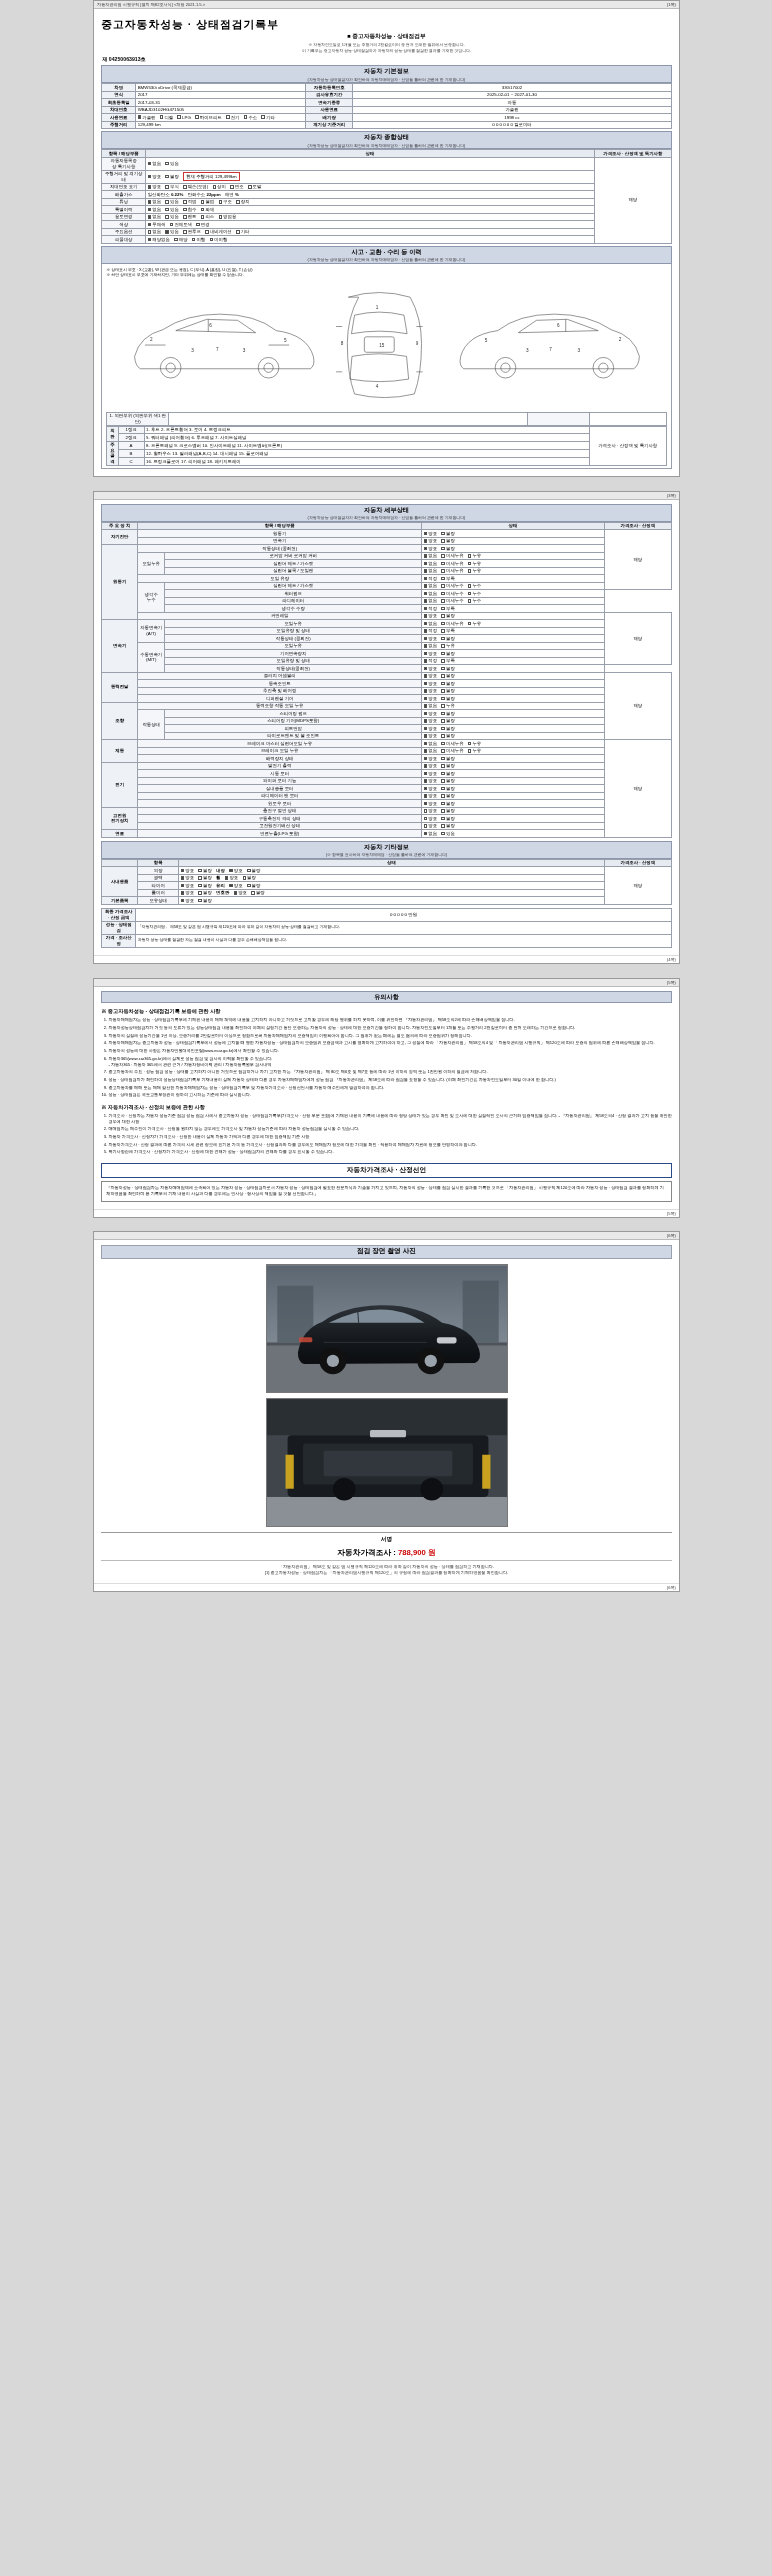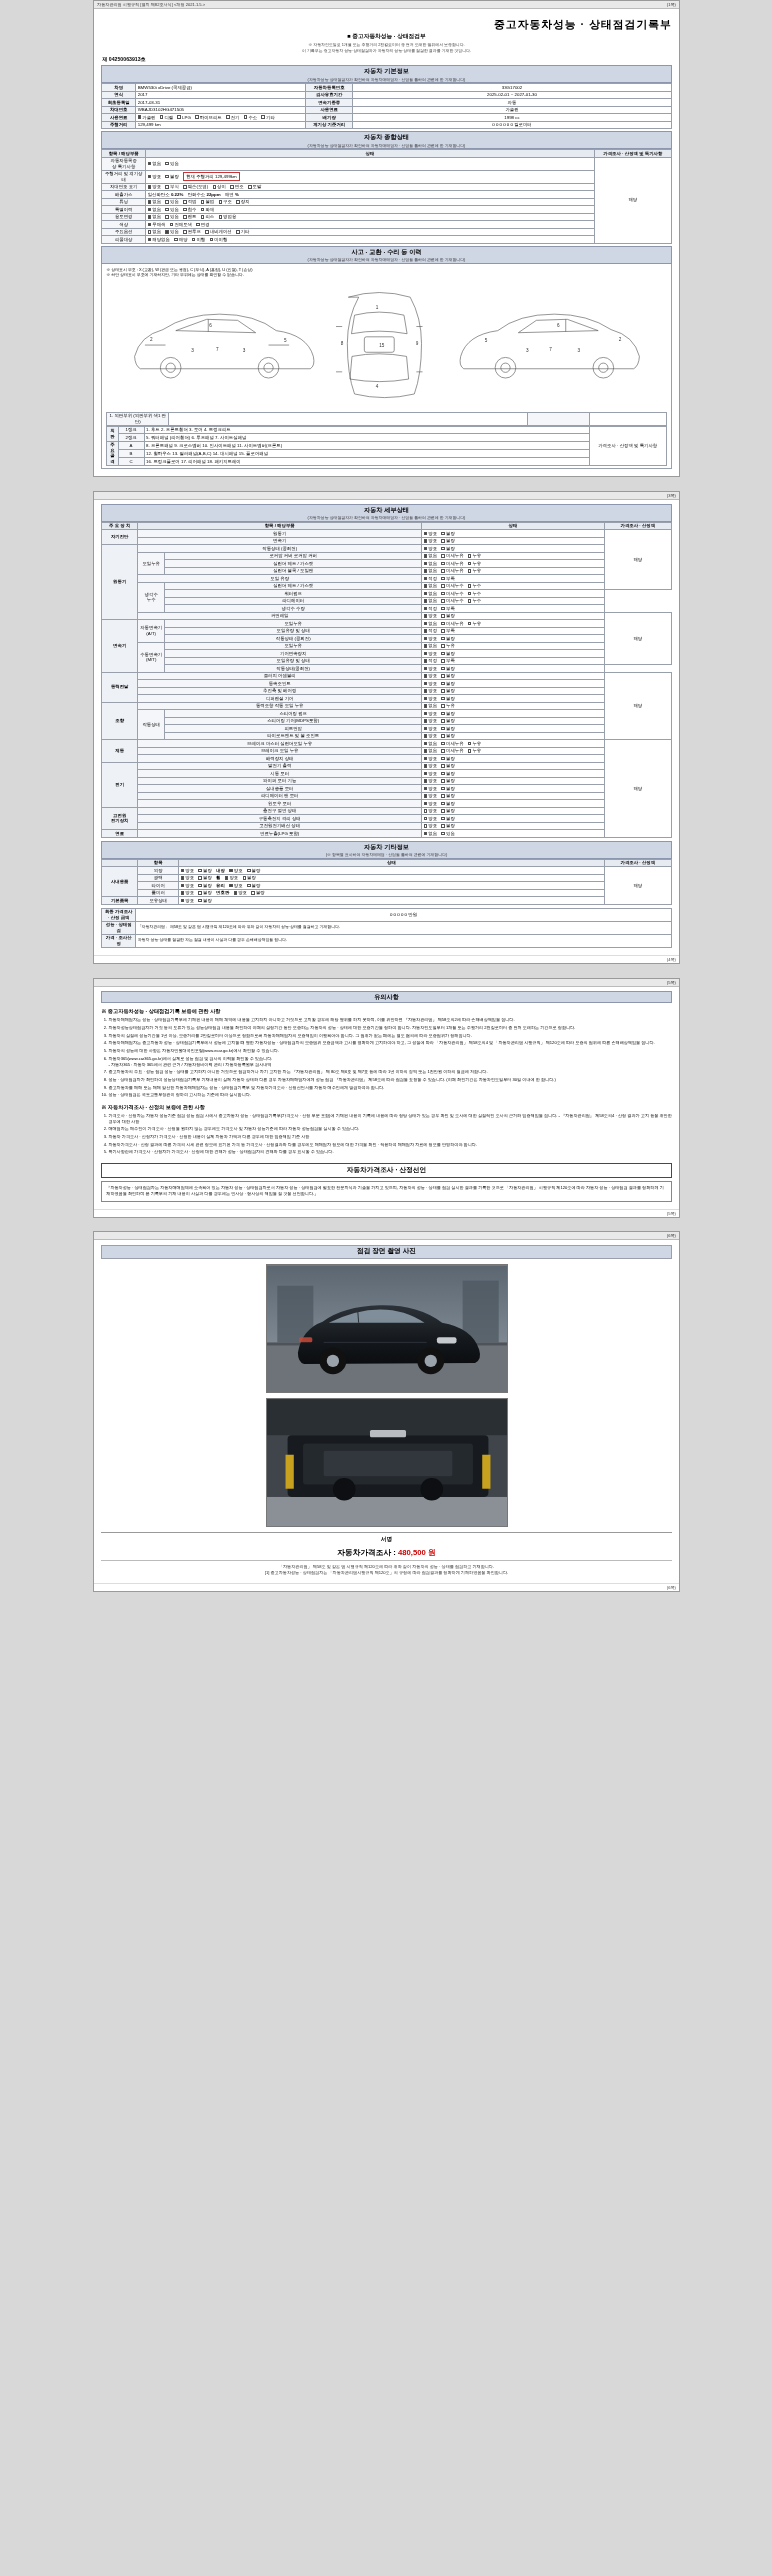--- a/index.html
+++ b/index.html
@@ -33,21 +33,21 @@
     font-size:4.1px;
     color:#444;
     text-align:right;
     padding:1px 3.1px;
     border-top:0.5px solid #ddd;
   }
   .pad { padding:4.1px 7.2px 7.2px 7.2px; }
 
   
   .doc-title{
-    text-align:right;
+    text-align:left;
     font-size:10.8px;
     font-weight:bold;
     letter-spacing:1px;
     margin:5.2px 0 1px 0;
   }
   .doc-sub{
     text-align:center;
     font-size:5.7px;
     font-weight:bold;
     margin-bottom:1px;
@@ -993,21 +993,21 @@
         <rect x="36" y="108" width="16" height="66" fill="#c8a21e"></rect>
         <rect x="418" y="108" width="16" height="66" fill="#c8a21e"></rect>
         <rect x="200" y="60" width="70" height="14" rx="3" fill="#b9bdc2"></rect>
       </svg>
     </div>
 
     <div class="sig-line">서명</div>
 
     <div class="price-line">
       <span>자동차가격조사 :</span>
-      <span class="v">480,500 원</span>
+      <span class="v">788,900 원</span>
     </div>
 
     <div class="foot-note">
       <div>「자동차관리법」 제58조 및 같은 법 시행규칙 제120조에 따라 위와 같이 자동차의 성능 · 상태를 점검하고 기재합니다.</div>
       <div>[1] 중고자동차성능 · 상태점검자는 「자동차관리법시행규칙 제120조」의 규정에 따라 점검결과를 정확하게 기재하였음을 확인합니다.</div>
     </div>
   </div>
   <div class="page-foot">(6쪽)</div>
 </div>
 

